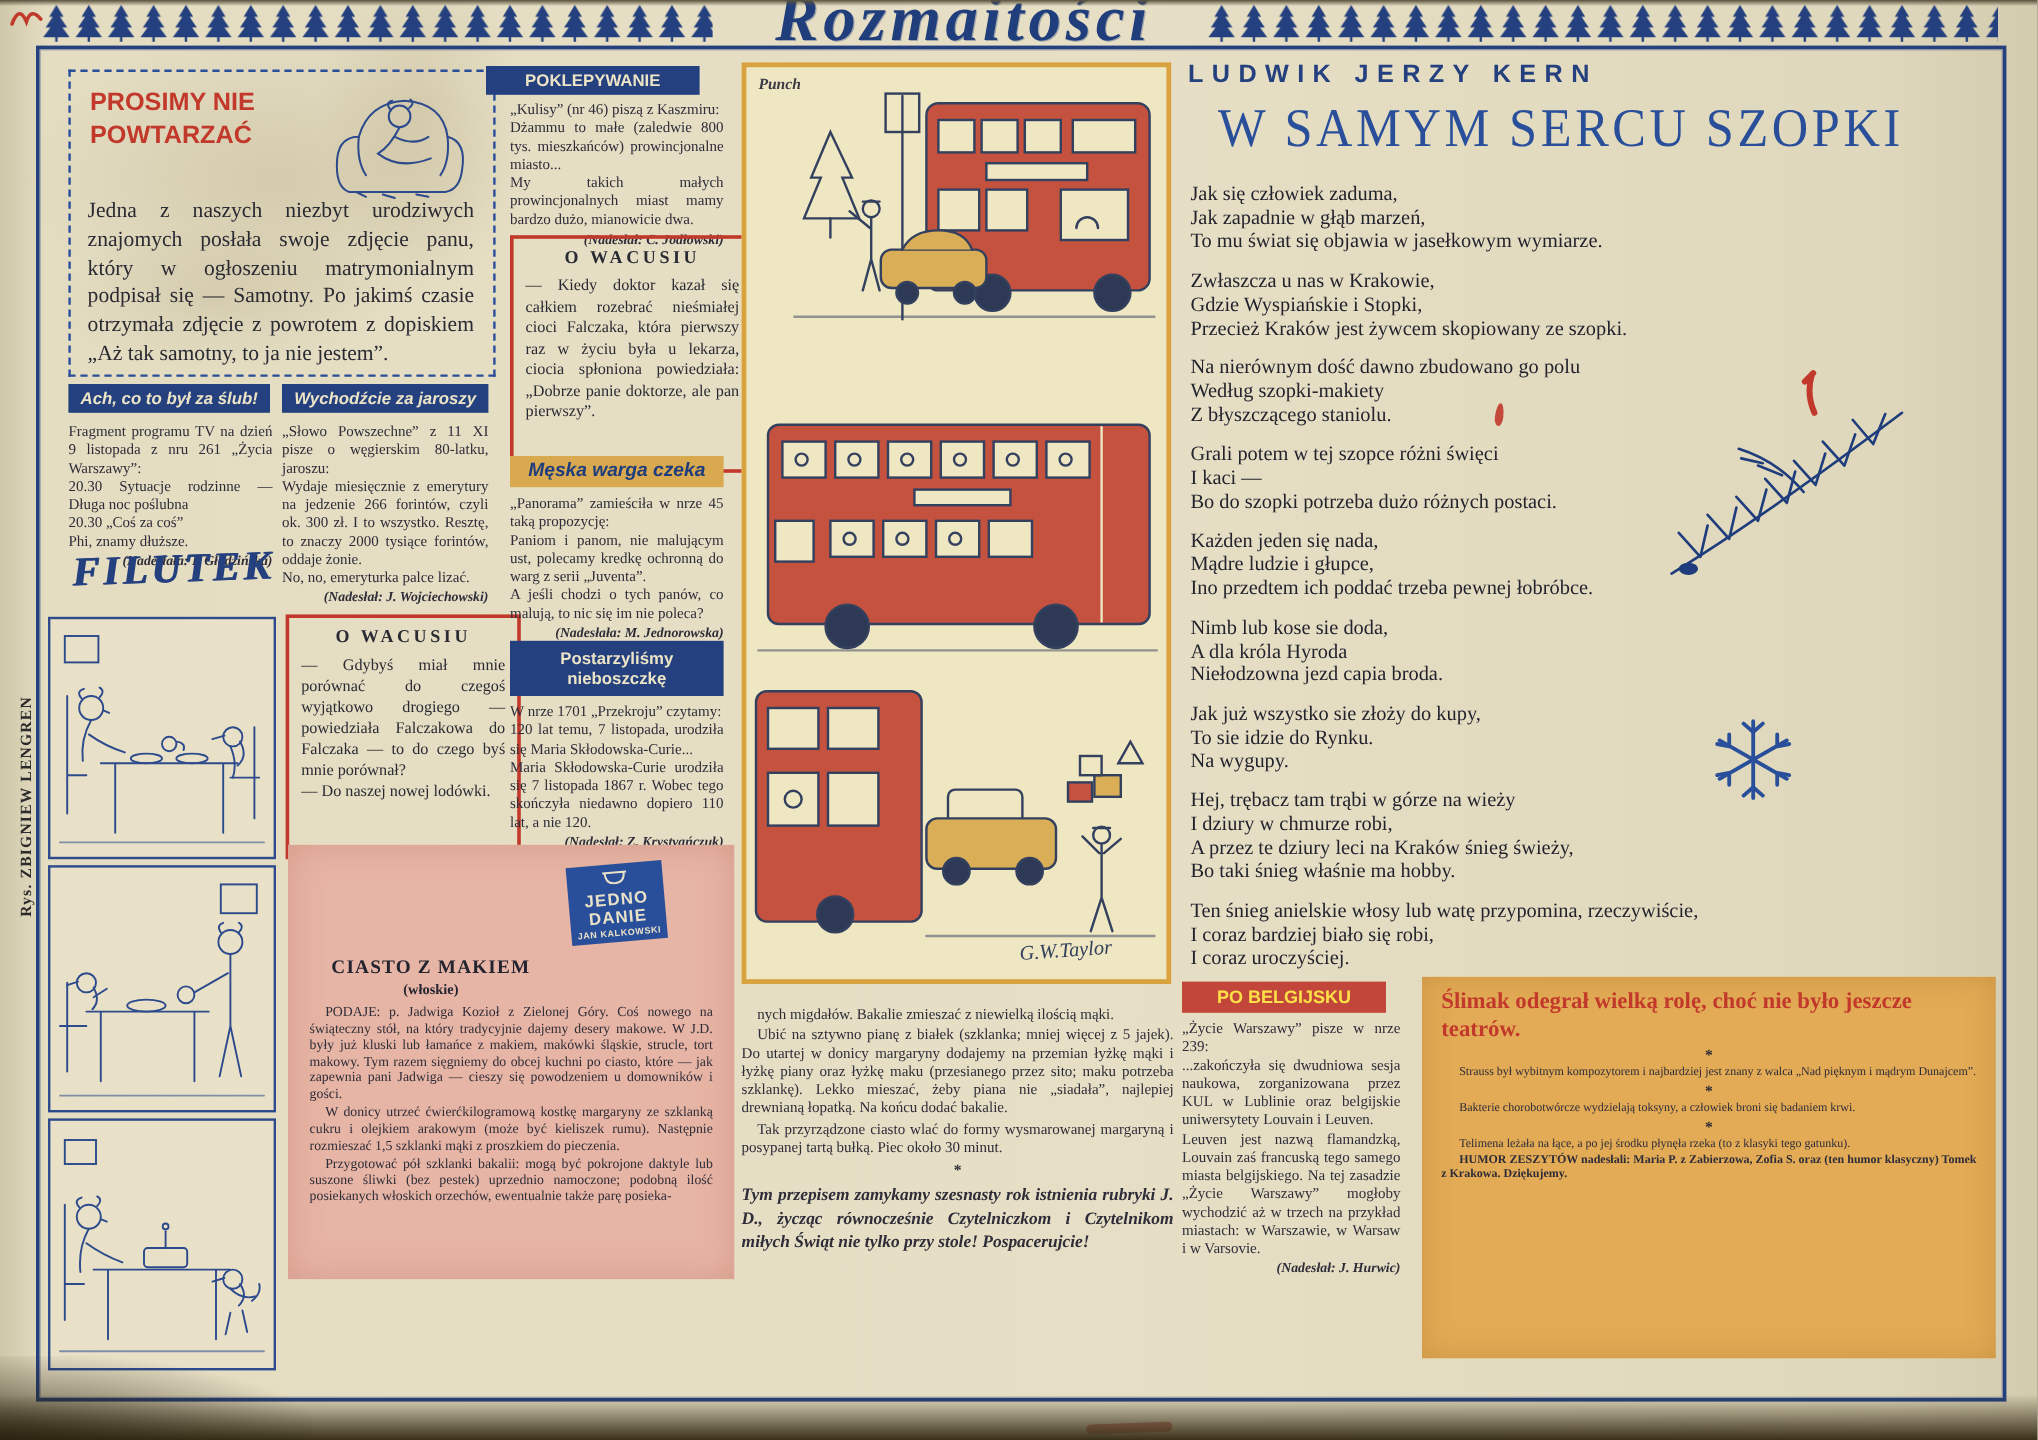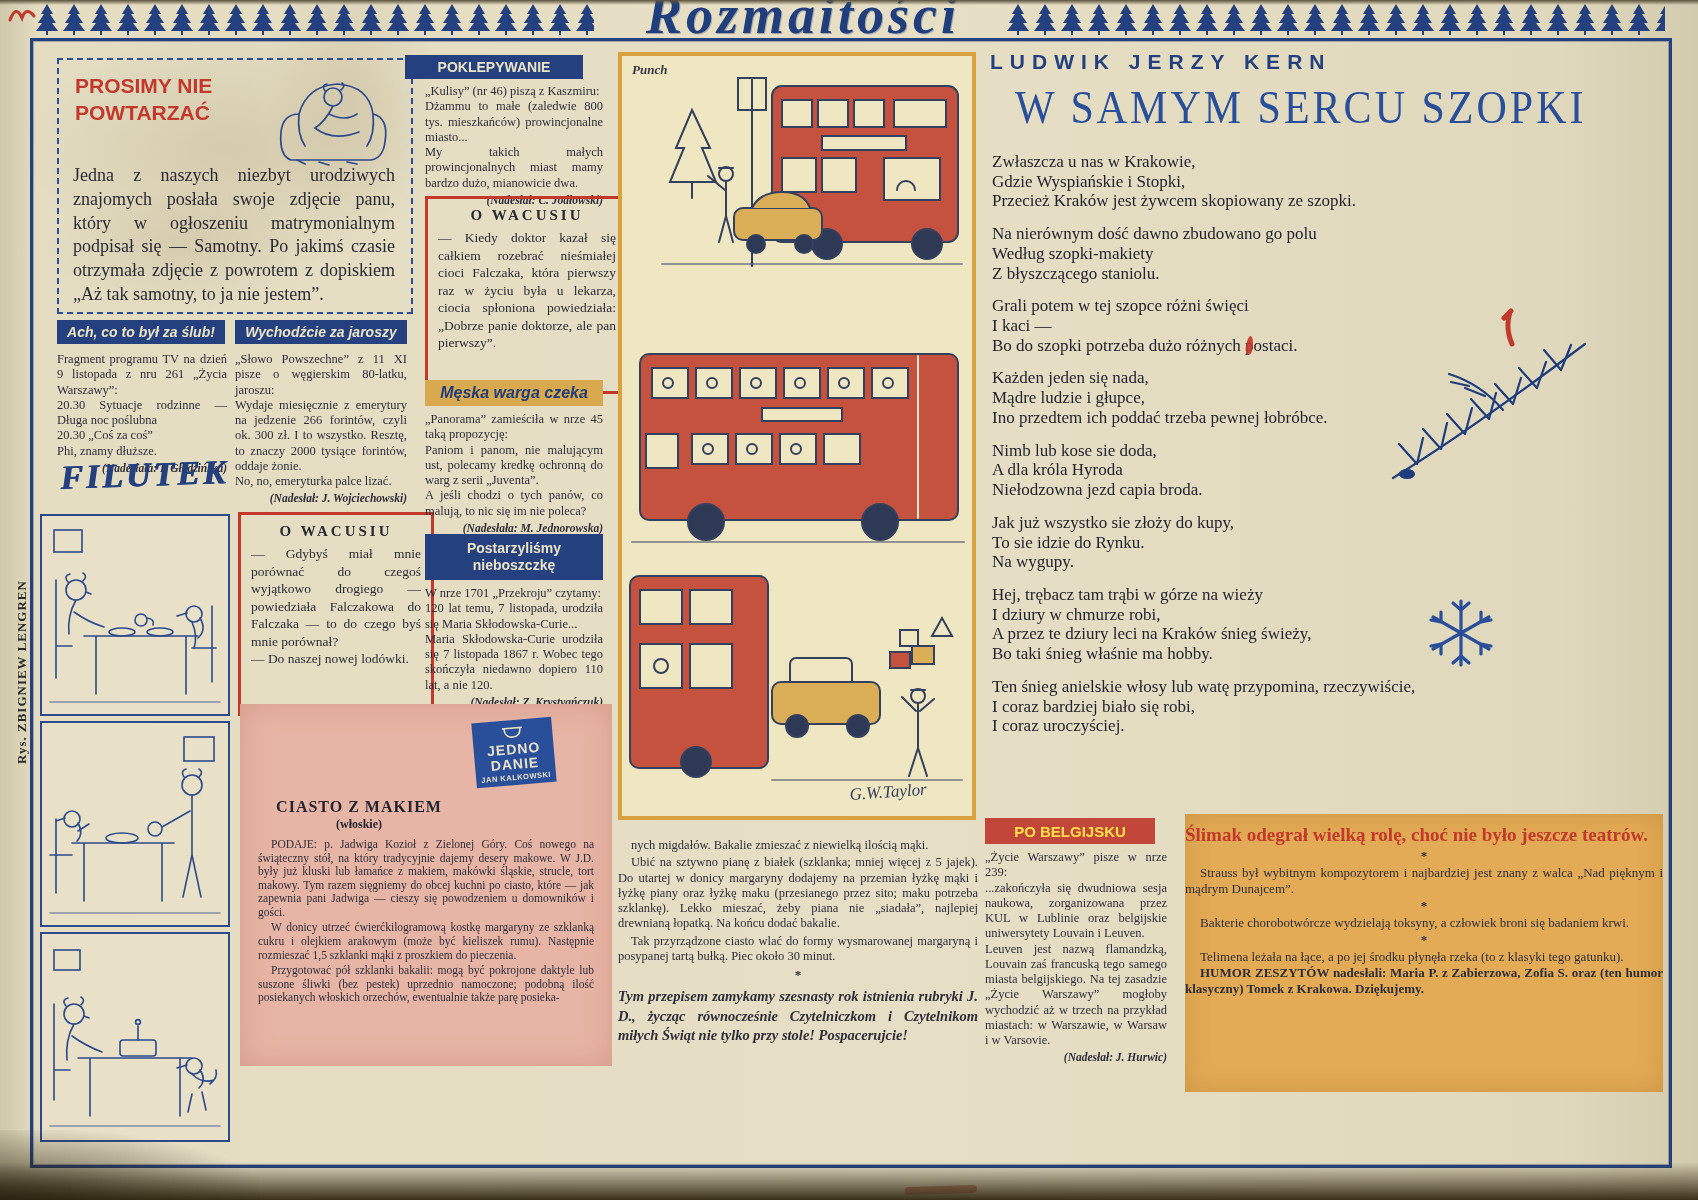--- a/index.html
+++ b/index.html
@@ -96,24 +96,24 @@
     letter-spacing:3px;color:#2a4f9a;transform:scaleY(1.08);}
   .poem{position:absolute;left:992px;top:152px;width:590px;font-size:17px;line-height:1.16;color:#23232e;}
   .poem p{margin:0 0 13px;}
   .pine{position:absolute;left:1385px;top:318px;}
   .snow{position:absolute;left:1424px;top:596px;}
   .redmark{position:absolute;left:1500px;top:308px;}
   .inkcomma{position:absolute;left:1246px;top:336px;width:7px;height:19px;background:#c0392b;
     border-radius:50% 50% 50% 50% / 62% 62% 38% 38%;transform:rotate(7deg);opacity:.9;}
   .belg-h{position:absolute;left:985px;top:818px;width:170px;height:26px;}
   .belg-t{position:absolute;left:985px;top:850px;width:182px;}
-  .slimak{position:absolute;left:1185px;top:814px;width:478px;height:278px;background:#e3ab55;
-    box-shadow:inset 0 0 26px rgba(150,100,30,.3);padding:10px 0;box-sizing:border-box;}
+  .slimak{position:absolute;left:1185px;top:814px;width:478px;height:318px;background:#e3ab55;
+    box-shadow:inset 0 0 26px rgba(150,100,30,.3);padding:10px 16px;box-sizing:border-box;}
   .slimak-title{font:700 19px "Liberation Serif",serif;color:#c2392b;line-height:1.2;}
-  .slimak p.sp{margin:0;font-size:13px;line-height:1.24;text-align:justify;text-indent:15px;color:#2e2c38;}
+  .slimak p.sp{margin:0;font-size:10px;line-height:1.24;text-align:justify;text-indent:15px;color:#2e2c38;}
   .slimak .sep{margin:1px 0;}
   .slimak .last{font-weight:700;font-size:13px;}
   .redscribble{position:absolute;}
   .bottomsmear{position:absolute;left:905px;top:1186px;width:72px;height:8px;background:#b23a2c;
     opacity:.55;border-radius:4px;transform:rotate(-2deg);}
   svg.lineart{display:block;}
 </style>
 </head>
 <body>
 
@@ -393,20 +393,23 @@
     <p>nych migdałów. Bakalie zmieszać z niewielką ilością mąki.</p>
     <p>Ubić na sztywno pianę z białek (szklanka; mniej więcej z 5 jajek). Do utartej w donicy margaryny dodajemy na przemian łyżkę mąki i łyżkę piany oraz łyżkę maku (przesianego przez sito; maku potrzeba szklankę). Lekko mieszać, żeby piana nie „siadała”, najlepiej drewnianą łopatką. Na końcu dodać bakalie.</p>
     <p>Tak przyrządzone ciasto wlać do formy wysmarowanej margaryną i posypanej tartą bułką. Piec około 30 minut.</p>
     <div class="sep">*</div>
     <div class="closing">Tym przepisem zamykamy szesnasty rok istnienia rubryki J. D., życząc równocześnie Czytelniczkom i Czytelnikom miłych Świąt nie tylko przy stole! Pospacerujcie!</div>
   </div>
 
   <div class="byline">LUDWIK JERZY KERN</div>
   <div class="poem-title">W SAMYM SERCU SZOPKI</div>
   <div class="poem">
+    <p class="pre">Jak się człowiek zaduma,
+Jak zapadnie w głąb marzeń,
+To mu świat się objawia w jasełkowym wymiarze.</p>
     <p class="pre">Zwłaszcza u nas w Krakowie,
 Gdzie Wyspiańskie i Stopki,
 Przecież Kraków jest żywcem skopiowany ze szopki.</p>
     <p class="pre">Na nierównym dość dawno zbudowano go polu
 Według szopki-makiety
 Z błyszczącego staniolu.</p>
     <p class="pre">Grali potem w tej szopce różni święci
 I kaci —
 Bo do szopki potrzeba dużo różnych postaci.</p>
     <p class="pre">Każden jeden się nada,

